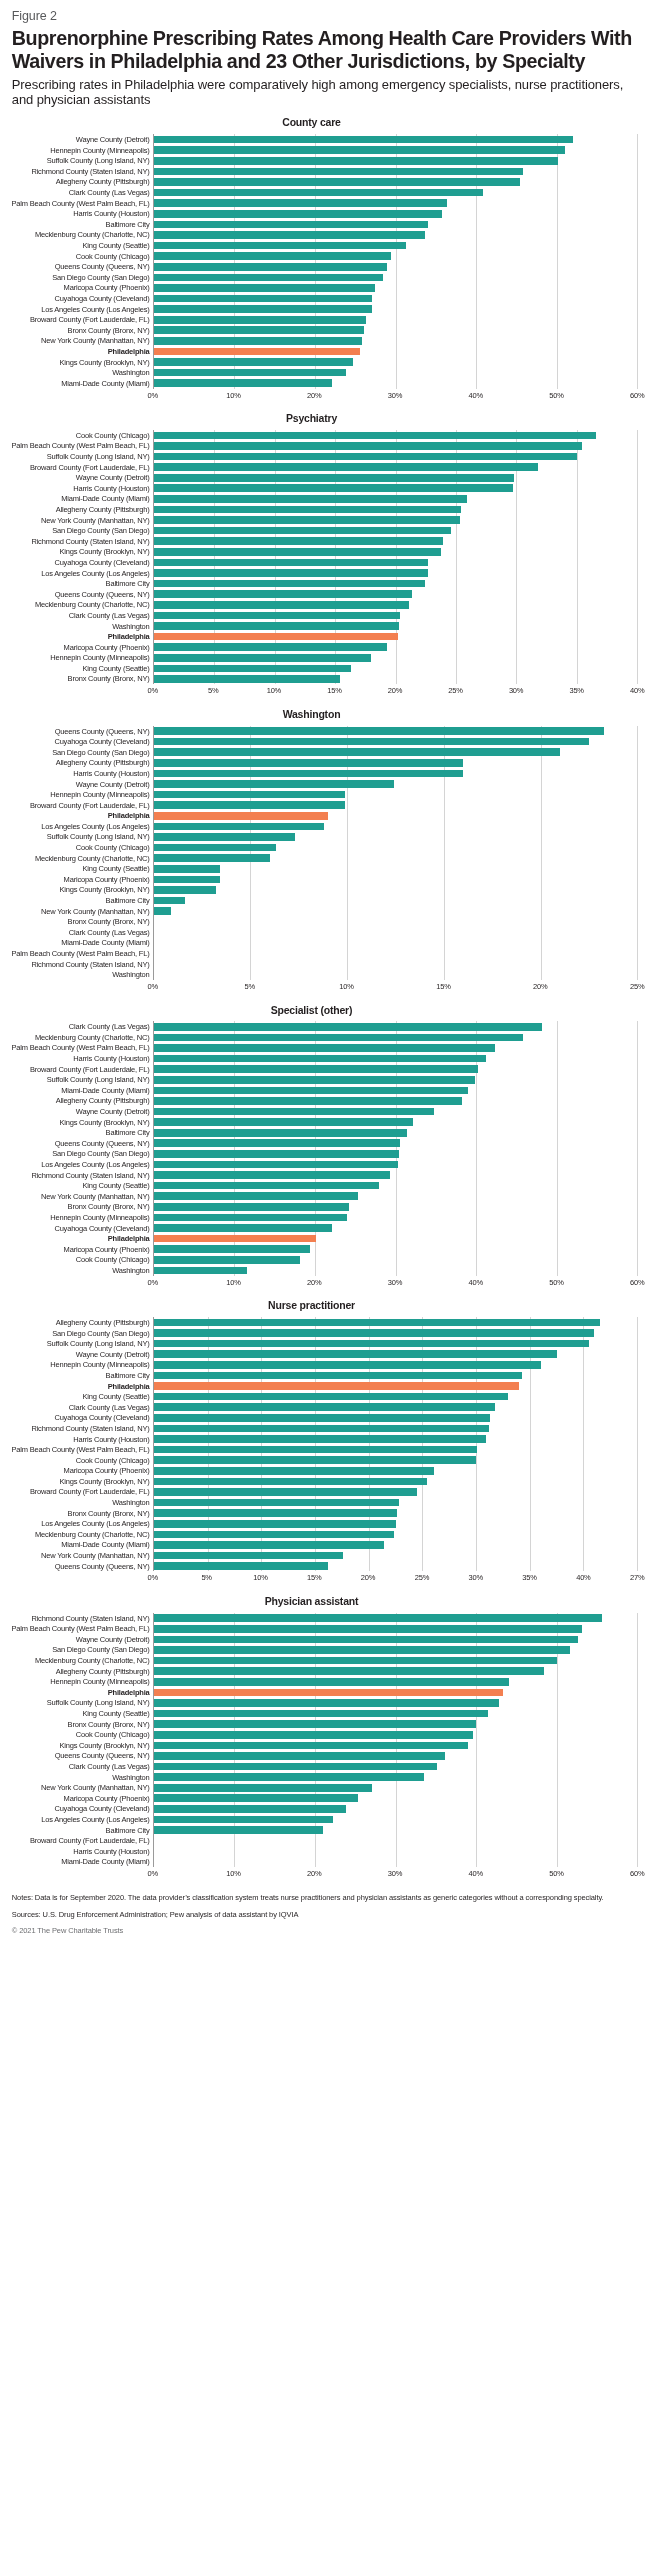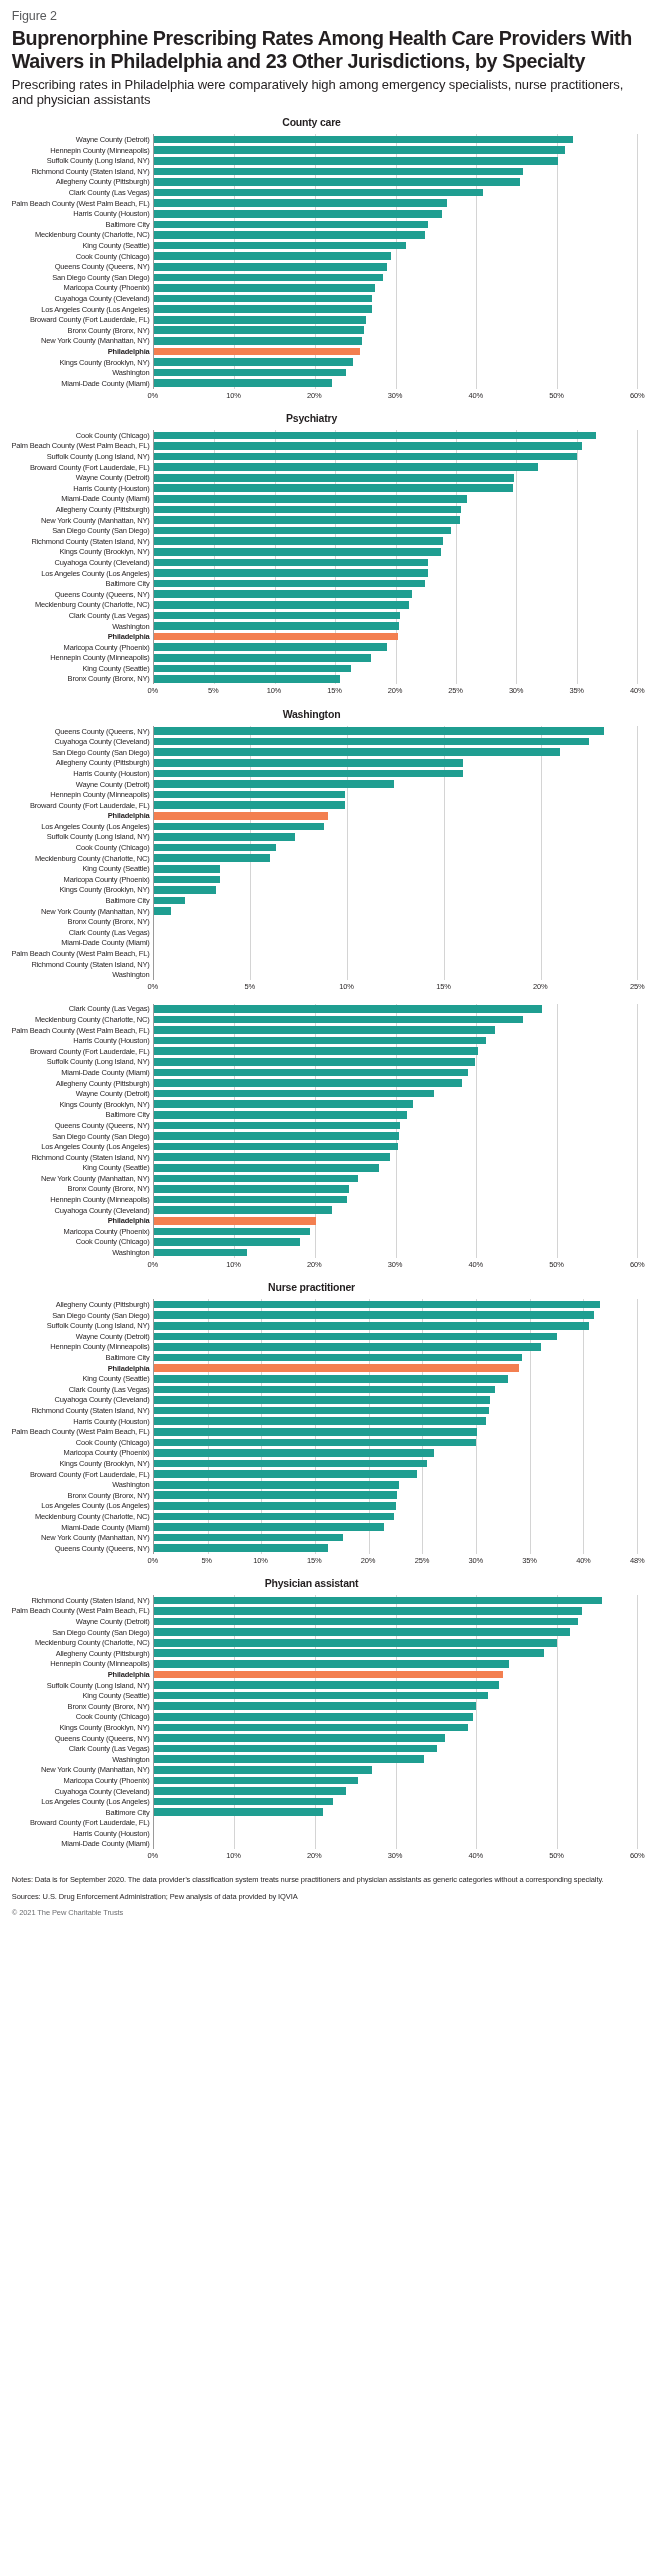--- a/index.html
+++ b/index.html
@@ -510,20 +510,21 @@
         <div class="xaxis">
           <div class="xtick" style="left: 0%;">0%</div>
           <div class="xtick" style="left: 20%;">5%</div>
           <div class="xtick" style="left: 40%;">10%</div>
           <div class="xtick" style="left: 60%;">15%</div>
           <div class="xtick" style="left: 80%;">20%</div>
           <div class="xtick" style="left: 100%;">25%</div>
         </div>
       </div>
       <div class="panel">
+        <div class="panel-title">Specialist (other)</div>
         <div class="chart">
           <div class="labels">
             <div class="row-label" style="height: 10.6px;">Clark County (Las Vegas)</div>
             <div class="row-label" style="height: 10.6px;">Mecklenburg County (Charlotte, NC)</div>
             <div class="row-label" style="height: 10.6px;">Palm Beach County (West Palm Beach, FL)</div>
             <div class="row-label" style="height: 10.6px;">Harris County (Houston)</div>
             <div class="row-label" style="height: 10.6px;">Broward County (Fort Lauderdale, FL)</div>
             <div class="row-label" style="height: 10.6px;">Suffolk County (Long Island, NY)</div>
             <div class="row-label" style="height: 10.6px;">Miami-Dade County (Miami)</div>
             <div class="row-label" style="height: 10.6px;">Allegheny County (Pittsburgh)</div>
@@ -759,21 +760,21 @@
         <div class="xaxis">
           <div class="xtick" style="left: 0%;">0%</div>
           <div class="xtick" style="left: 11.1111%;">5%</div>
           <div class="xtick" style="left: 22.2222%;">10%</div>
           <div class="xtick" style="left: 33.3333%;">15%</div>
           <div class="xtick" style="left: 44.4444%;">20%</div>
           <div class="xtick" style="left: 55.5556%;">25%</div>
           <div class="xtick" style="left: 66.6667%;">30%</div>
           <div class="xtick" style="left: 77.7778%;">35%</div>
           <div class="xtick" style="left: 88.8889%;">40%</div>
-          <div class="xtick" style="left: 100%;">48%</div>
+          <div class="xtick" style="left: 100%;">27%</div>
         </div>
       </div>
       <div class="panel">
         <div class="panel-title">Physician assistant</div>
         <div class="chart">
           <div class="labels">
             <div class="row-label" style="height: 10.6px;">Richmond County (Staten Island, NY)</div>
             <div class="row-label" style="height: 10.6px;">Palm Beach County (West Palm Beach, FL)</div>
             <div class="row-label" style="height: 10.6px;">Wayne County (Detroit)</div>
             <div class="row-label" style="height: 10.6px;">San Diego County (San Diego)</div>
@@ -890,18 +891,18 @@
           <div class="xtick" style="left: 50%;">30%</div>
           <div class="xtick" style="left: 66.6667%;">40%</div>
           <div class="xtick" style="left: 83.3333%;">50%</div>
           <div class="xtick" style="left: 100%;">60%</div>
         </div>
       </div>
     </div>
 
   <div class="footer">
     <div class="notes">Notes: Data is for September 2020. The data provider’s classification system treats nurse practitioners and physician assistants as generic categories without a corresponding specialty.</div>
-    <div class="sources">Sources: U.S. Drug Enforcement Administration; Pew analysis of data provided by IQVIA</div>
+    <div class="sources">Sources: U.S. Drug Enforcement Administration; Pew analysis of data assistant by IQVIA</div>
     <div class="copyright">© 2021 The Pew Charitable Trusts</div>
   </div>
 
 </div>
 
 
 </body></html>

